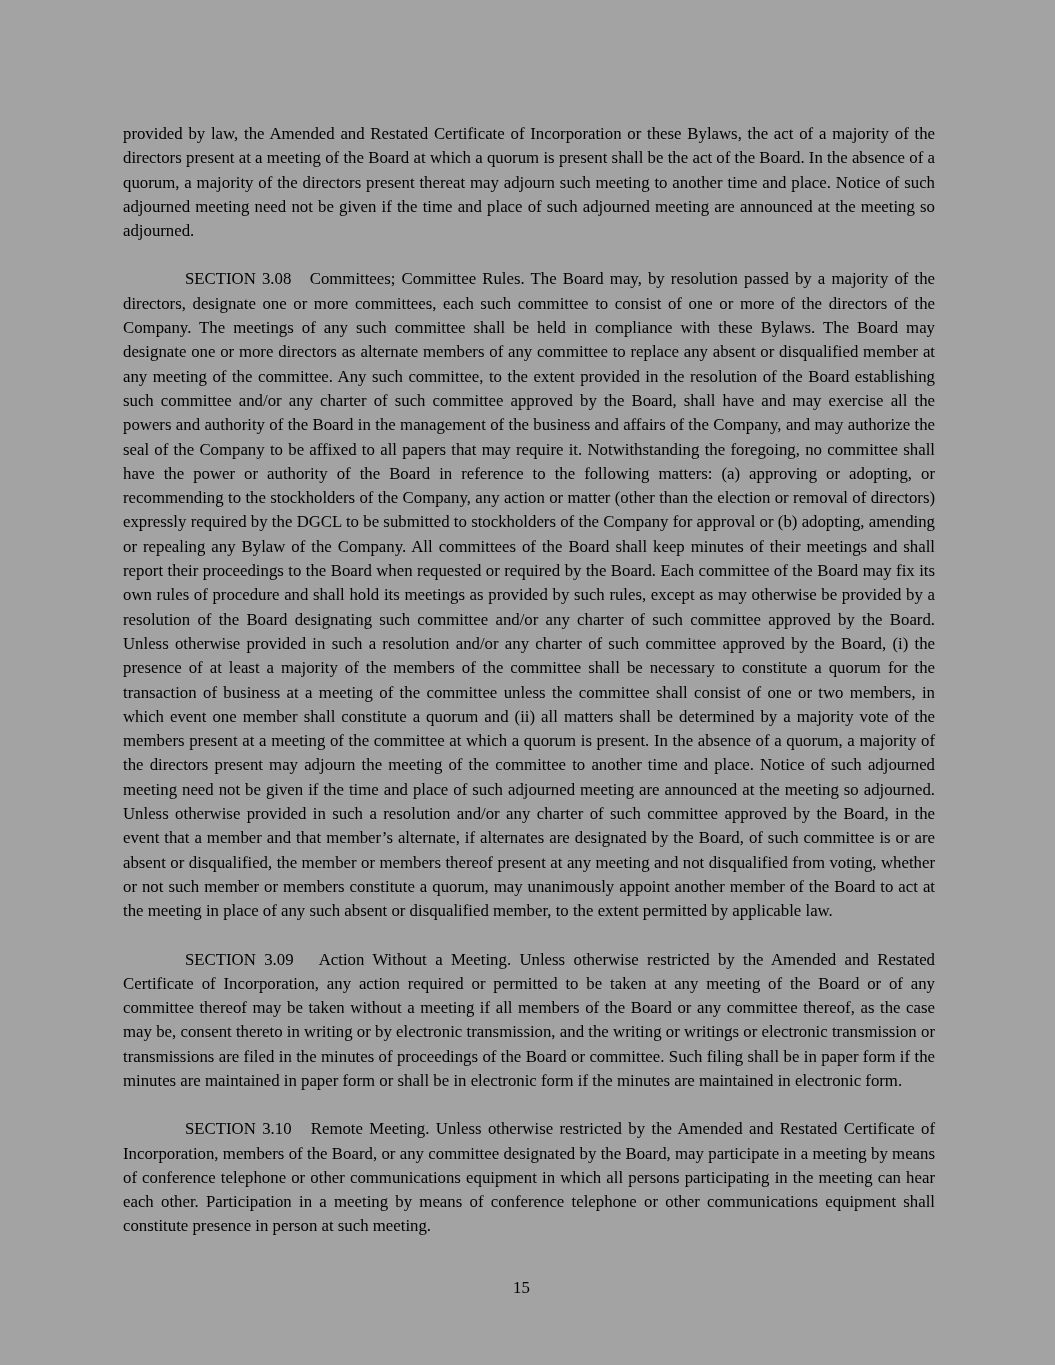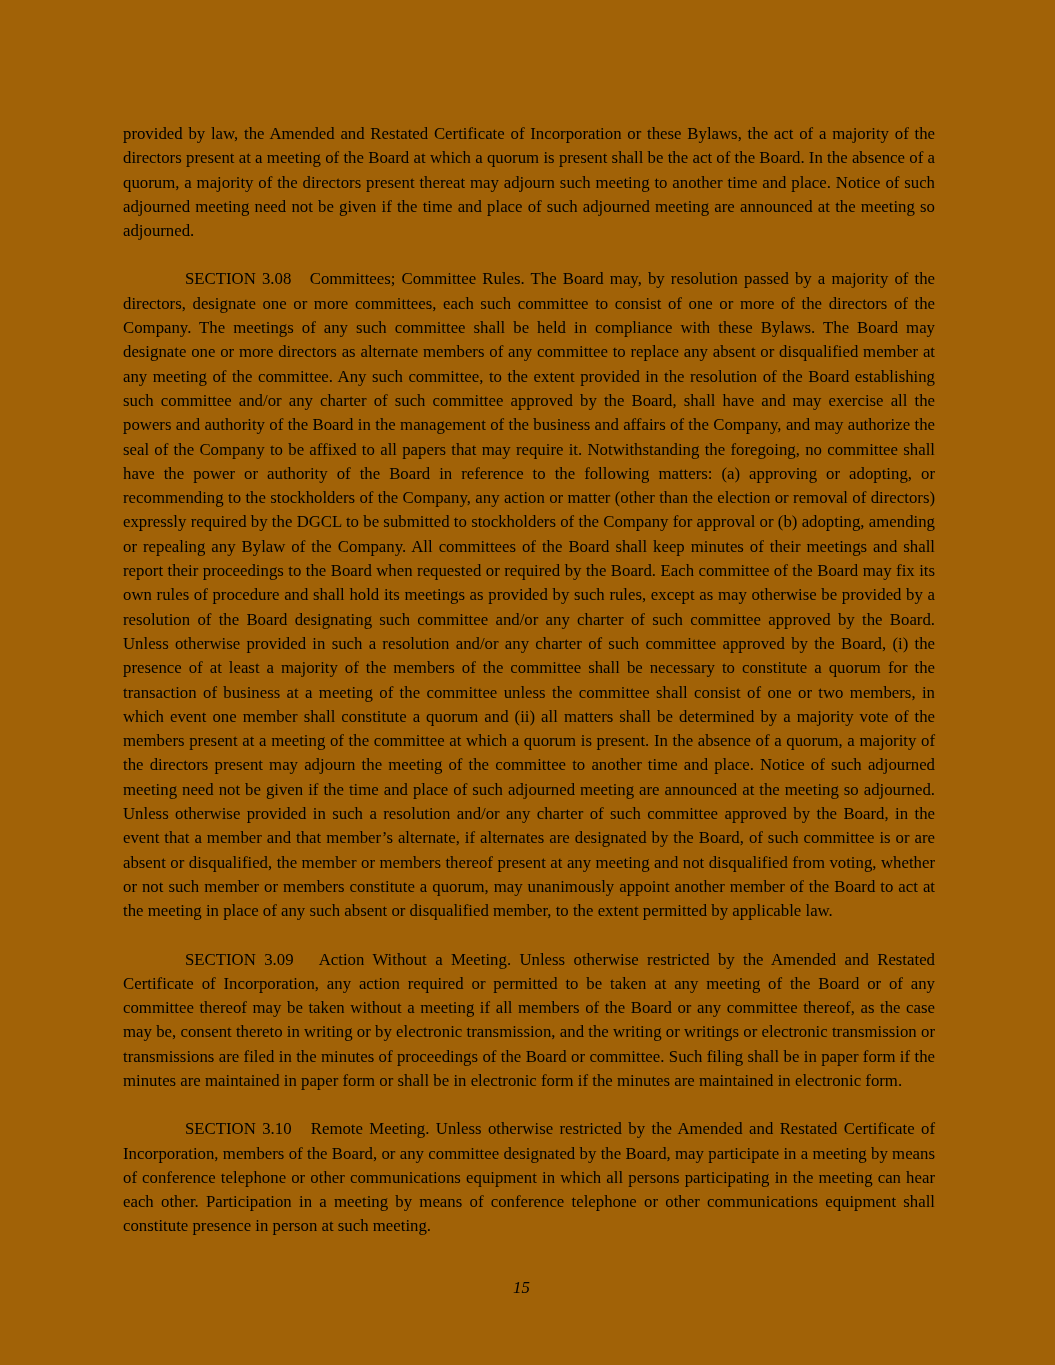--- a/index.html
+++ b/index.html
@@ -2,21 +2,21 @@
 <html><head>
 <meta charset="utf-8">
 <style>
   * { margin: 0; padding: 0; box-sizing: border-box; }
   html, body { background: #ffffff; }
   .page {
     position: relative;
     width: 1055px;
     height: 1365px;
     margin: 0 auto;
-    background: #a16207;
+    background: #a3a3a3;
     font-family: "Liberation Serif", "DejaVu Serif", serif;
     color: #000000;
     overflow: hidden;
   }
   .content {
     position: absolute;
     top: 122px;
     left: 123px;
     width: 812px;
   }
@@ -28,21 +28,20 @@
   }
   .para.indent { text-indent: 62px; }
   .lead { font-weight: normal; }
   .page-number {
     position: absolute;
     left: 0;
     right: 12px;
     top: 1278px;
     text-align: center;
     font-size: 16.8px;
-    font-style: italic;
   }
 </style>
 </head>
 <body>
 
 <div class="page">
   <div class="content">
 
     <p class="para">provided by law, the Amended and Restated Certificate of Incorporation or these Bylaws, the act of a majority of the directors present at a meeting of the Board at which a quorum is present shall be the act of the Board. In the absence of a quorum, a majority of the directors present thereat may adjourn such meeting to another time and place. Notice of such adjourned meeting need not be given if the time and place of such adjourned meeting are announced at the meeting so adjourned.</p>
 

